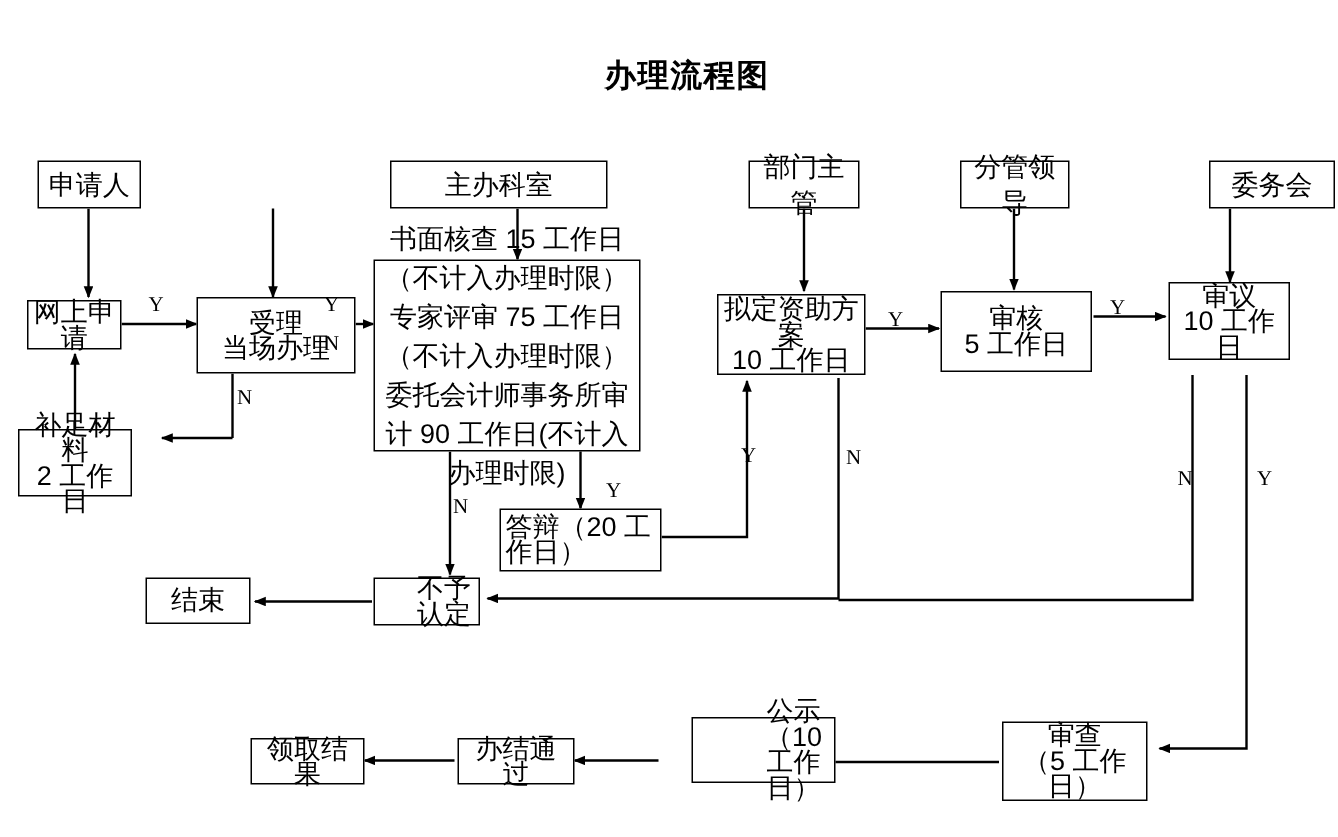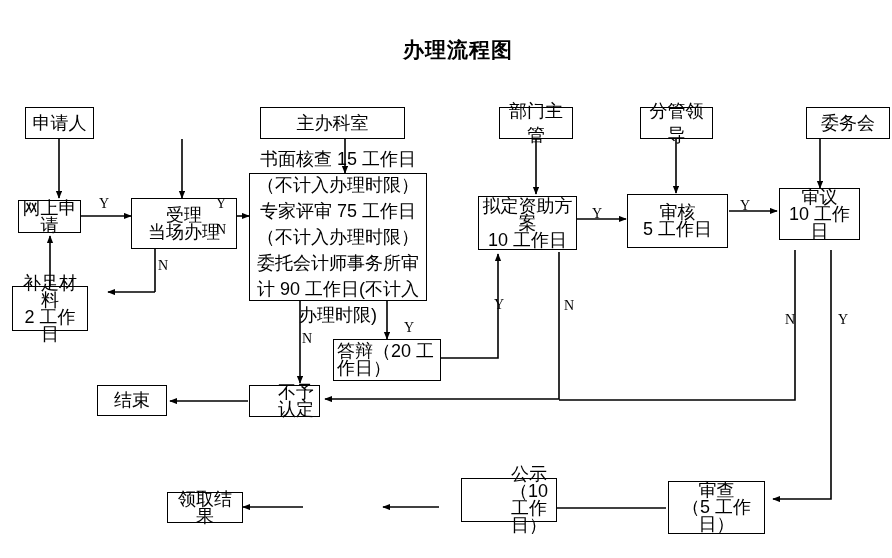--- a/index.html
+++ b/index.html
@@ -174,20 +174,23 @@
   </div>
 
   <div class="node proc" style="left:97px;top:385px;width:70px;height:31px;">
     <div class="inner">结束</div>
   </div>
 
   <div class="node proc" style="left:167px;top:492px;width:76px;height:31px;">
     <div class="inner">领取结果</div>
   </div>
 
+  <div class="node proc" style="left:305px;top:492px;width:78px;height:31px;">
+    <div class="inner">办结通过</div>
+  </div>
 
   <div class="node proc" style="left:461px;top:478px;width:96px;height:44px;padding-left:40px;">
     <div class="inner">
       <div>公示</div>
       <div>（10 工作日）</div>
     </div>
   </div>
 
   <div class="node proc" style="left:668px;top:481px;width:97px;height:53px;">
     <div class="inner">

